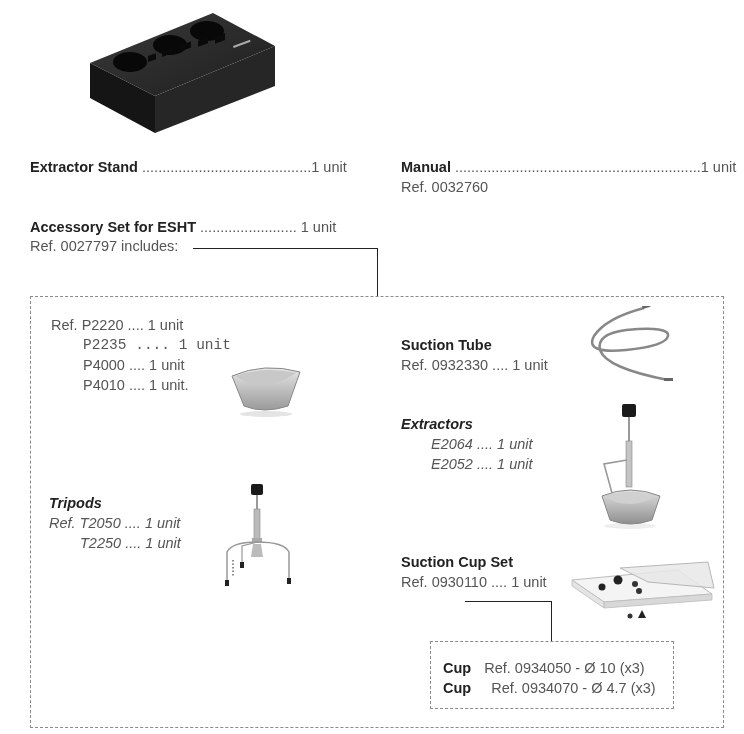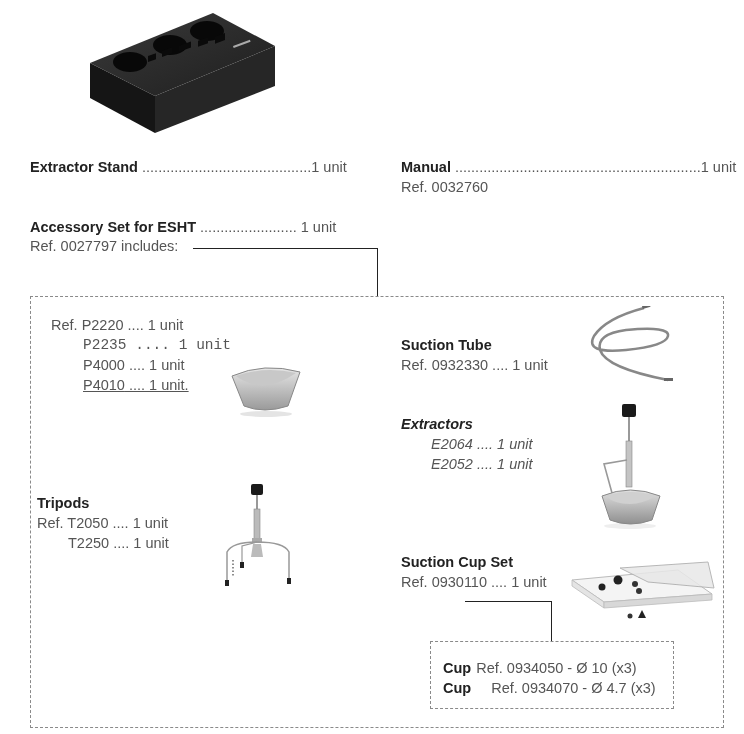--- a/index.html
+++ b/index.html
@@ -54,37 +54,37 @@
 
 <div class="hline" style="left:193px;top:248px;width:185px;"></div>
 <div class="vline" style="left:377px;top:248px;height:48px;"></div>
 
 <div class="dash-box" style="left:30px;top:296px;width:694px;height:432px;"></div>
 
 <div class="abs" style="left:51px;top:315px;">
   <div class="line"><span>Ref. </span><span>P2220</span><span> .... 1 unit</span></div>
   <div class="line" style="padding-left:32px;font-family:Liberation Mono, monospace;"><span>P2235</span><span> .... 1 unit</span></div>
   <div class="line" style="padding-left:32px;"><span>P4000</span><span> .... 1 unit</span></div>
-  <div class="line" style="padding-left:32px;text-decoration:underline;"><span>P4010</span><span> .... 1 unit.</span></div>
+  <div class="line" style="padding-left:32px;"><span>P4010</span><span> .... 1 unit.</span></div>
 </div>
 <div class="abs" style="left:228px;top:360px;width:76px;height:58px;">
   <svg width="76" height="58" viewBox="0 0 76 58">
     <defs>
         <linearGradient id="bowl" x1="0" y1="0" x2="0" y2="1">
           <stop offset="0" stop-color="#e6e6e6"></stop>
           <stop offset="1" stop-color="#9a9a9a"></stop>
         </linearGradient>
       </defs>
     <ellipse cx="38" cy="54" rx="26" ry="3" fill="#e4e4e4"></ellipse>
     <path d="M4,16 Q36,2 72,12 L60,46 Q36,54 16,46 Z" fill="url(#bowl)" stroke="#888" stroke-width="1"></path>
     <path d="M8,16 Q36,6 68,13 Q52,24 36,26 Q18,24 8,16 Z" fill="#c8c8c8"></path>
   </svg>
 </div>
 
-<div class="abs" style="left:37px;top:493px;">
+<div class="abs" style="left:49px;top:493px;font-style:italic;">
   <div class="line b">Tripods</div>
   <div class="line"><span>Ref. </span><span>T2050</span><span> .... 1 unit</span></div>
   <div class="line" style="padding-left:31px;"><span>T2250</span><span> .... 1 unit</span></div>
 </div>
 <div class="abs" style="left:222px;top:482px;width:80px;height:108px;">
   <svg width="80" height="108" viewBox="0 0 80 108">
     <rect x="29" y="2" width="12" height="11" rx="2" fill="#1a1a1a"></rect>
     <rect x="34" y="13" width="2" height="14" fill="#999"></rect>
     <rect x="32" y="27" width="6" height="30" fill="#bbb" stroke="#888" stroke-width="0.6"></rect>
     <rect x="30" y="56" width="10" height="5" fill="#aaa"></rect>
@@ -153,19 +153,19 @@
     <circle cx="71" cy="31" r="3" fill="#333"></circle>
     <circle cx="62" cy="56" r="2.5" fill="#333"></circle>
     <path d="M70,58 L74,50 L78,58 Z" fill="#222"></path>
   </svg>
 </div>
 
 <div class="dash-box" style="left:430px;top:641px;width:244px;height:68px;"></div>
 <div class="abs" style="left:443px;top:658px;">
   <div class="line">
     <span class="b">Cup</span>
-    <span style="margin-left:1px;">Ref. 0934050 - Ø 10 (x3)</span>
+    <span style="margin-left:9px;">Ref. 0934050 - Ø 10 (x3)</span>
   </div>
   <div class="line">
     <span class="b">Cup</span>
     <span style="margin-left:16px;">Ref. 0934070 - Ø 4.7 (x3)</span>
   </div>
 </div>
 
 </body></html>

